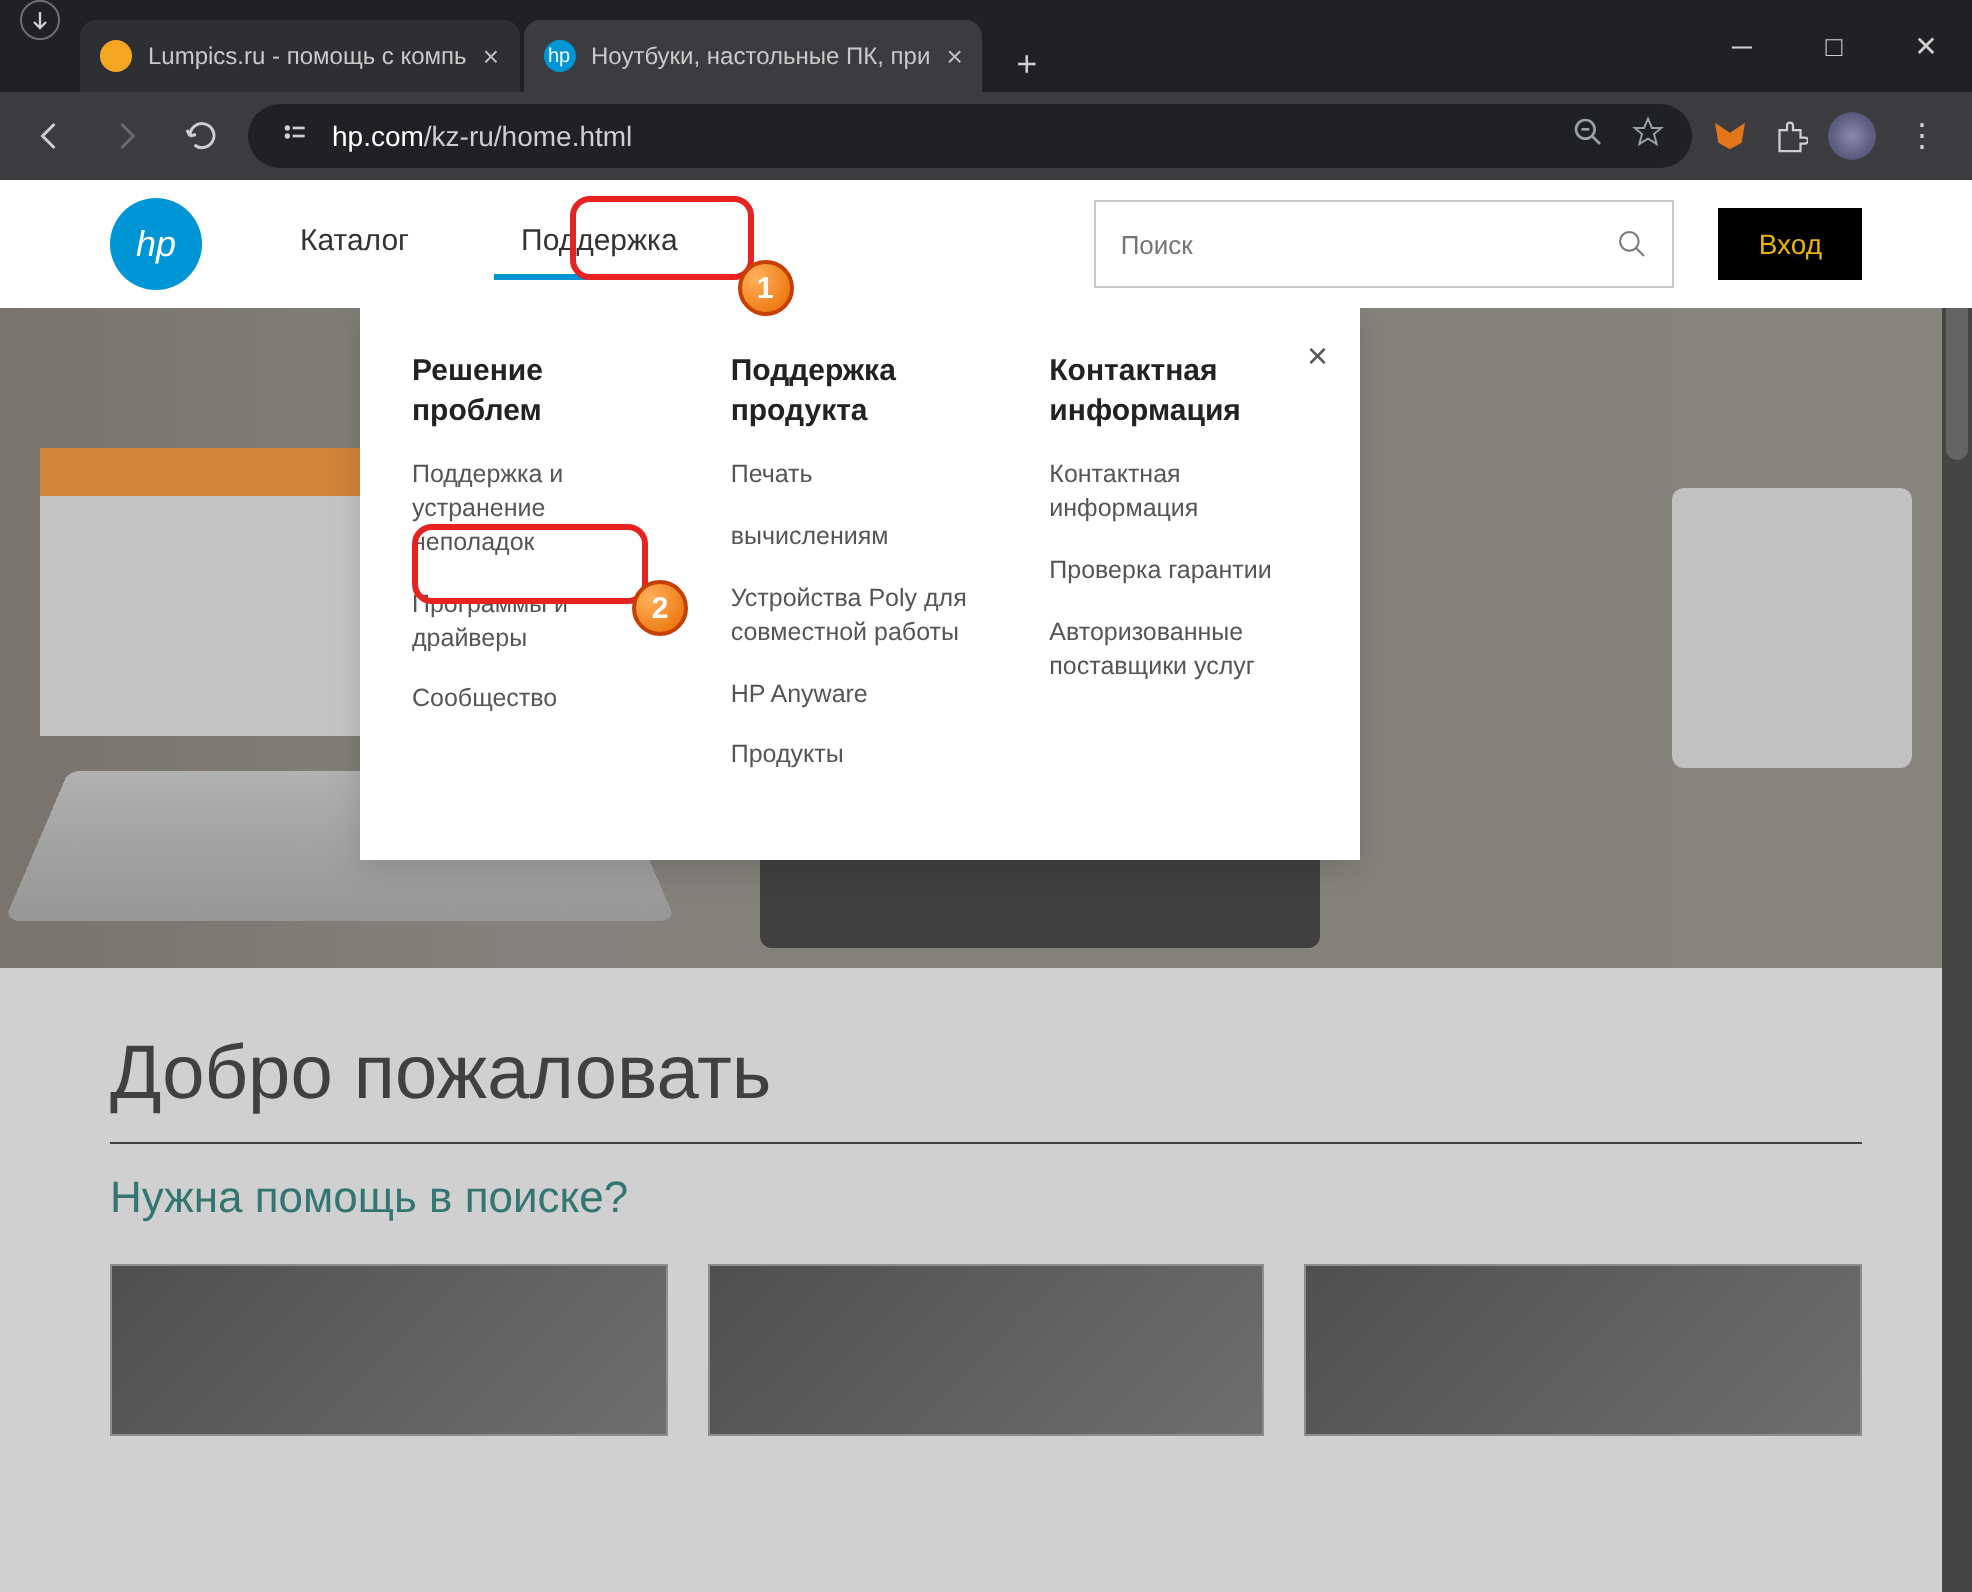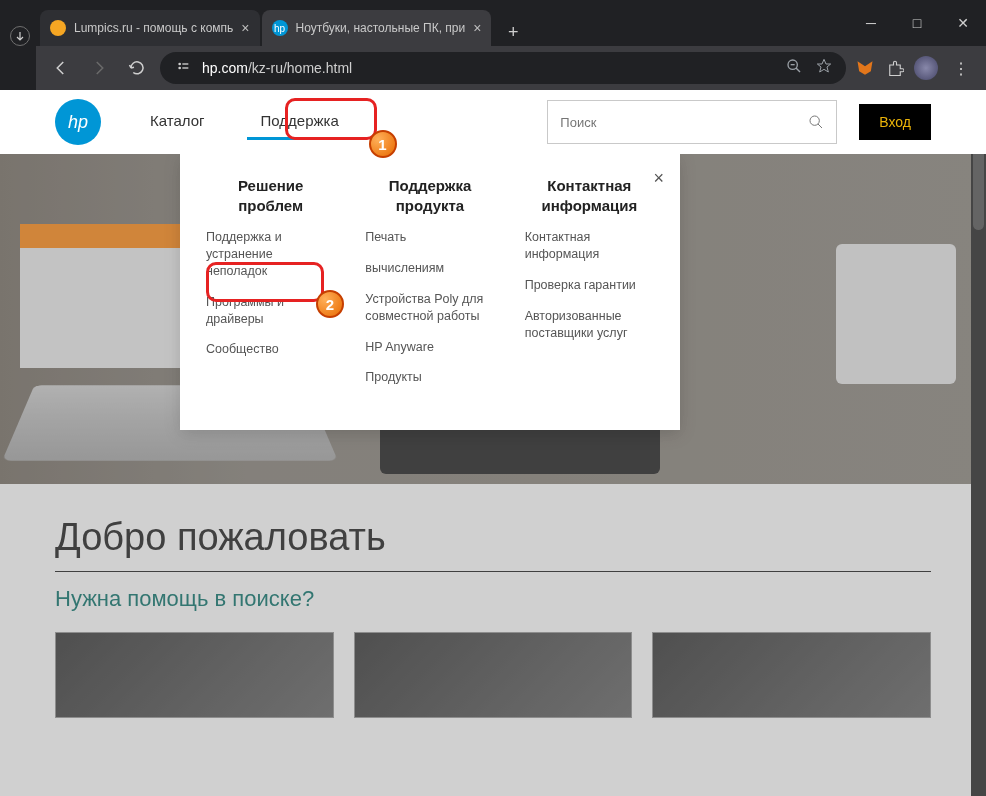--- a/index.html
+++ b/index.html
@@ -1,35 +1,35 @@
 <!DOCTYPE html>
 <html><head>
 <meta charset="utf-8">
 <style>
 * { box-sizing: border-box; margin: 0; padding: 0; font-family: -apple-system, BlinkMacSystemFont, "Segoe UI", Arial, sans-serif; }
 body { width: 986px; height: 796px; background: #202124; overflow: hidden; position: relative; }
 
 
-.titlebar { height: 46px; background: #202124; display: flex; align-items: flex-end; padding-left: 10px; }
+.titlebar { height: 46px; background: #202124; display: flex; align-items: flex-start; padding-left: 10px; }
 .titlebar-dot { width: 20px; height: 20px; border: 1.5px solid #6f6f6f; border-radius: 50%; display: flex; align-items: center; justify-content: center; margin-right: 10px; }
 .titlebar-dot svg { width: 10px; height: 10px; }
 .tabs { display: flex; height: 100%; flex: 1; align-items: flex-end; }
 .tab { height: 36px; background: #2e2f33; border-radius: 8px 8px 0 0; display: flex; align-items: center; padding: 0 10px; margin-right: 2px; min-width: 0; }
 .tab.active { background: #3c3c40; }
 .tab .favicon { width: 16px; height: 16px; border-radius: 50%; margin-right: 8px; flex-shrink: 0; }
 .tab .favicon.lumpics { background: #f5a623; }
 .tab .favicon.hp { background: #0096d6; display: flex; align-items: center; justify-content: center; color:#fff; font-size:10px; }
 .tab .tab-title { color: #c9c9c9; font-size: 12px; white-space: nowrap; overflow: hidden; text-overflow: ellipsis; max-width: 180px; }
 .tab .tab-close { margin-left: 8px; color: #bfbfbf; font-size: 14px; cursor: pointer; }
 .newtab { width: 28px; height: 28px; display: flex; align-items: center; justify-content: center; color: #cfcfcf; font-size: 18px; margin-left: 6px; cursor: pointer; }
 .winctrl { margin-left: auto; display: flex; }
 .winctrl div { width: 46px; height: 46px; display: flex; align-items: center; justify-content: center; color: #cfcfcf; font-size: 14px; cursor: pointer; }
 
 
-.toolbar { height: 44px; background: #3c3c40; display: flex; align-items: center; padding: 0 10px; gap: 8px; margin-left: 36px; }
+.toolbar { height: 44px; background: #3c3c40; display: flex; align-items: center; padding: 0 10px; gap: 8px; }
 .tbtn { width: 30px; height: 30px; display: flex; align-items: center; justify-content: center; color: #cfcfcf; cursor: pointer; border-radius: 50%; }
 .tbtn.disabled { color: #6a6a6a; }
 .addr { flex: 1; height: 32px; background: #202124; border-radius: 16px; display: flex; align-items: center; padding: 0 14px; gap: 10px; }
 .addr .lock { width: 18px; height: 18px; display:flex; align-items:center; justify-content:center; }
 .addr .url { color: #cfcfcf; font-size: 14px; }
 .addr .url .domain { color: #fff; }
 .addr-right { margin-left: auto; display: flex; gap: 14px; align-items: center; color: #9aa0a6; }
 .toolbar-right { display: flex; gap: 8px; align-items: center; }
 .ext-icon { width: 22px; height: 22px; display: flex; align-items: center; justify-content: center; }
 .avatar { width: 24px; height: 24px; border-radius: 50%; background: radial-gradient(circle, #88a, #446); }
@@ -41,21 +41,21 @@
 .hp-nav { display: flex; gap: 28px; margin-left: 35px; }
 .hp-nav-item { font-size: 15px; color: #333; padding: 8px 14px; cursor: pointer; }
 .hp-nav-item.active { border-bottom: 3px solid #0096d6; }
 .hp-search { margin-left: auto; width: 290px; height: 44px; border: 1px solid #c9c9c9; display: flex; align-items: center; padding: 0 12px; }
 .hp-search input { border: none; outline: none; flex: 1; font-size: 13px; color: #555; background: transparent; }
 .hp-login { margin-left: 22px; height: 36px; padding: 0 20px; background: #000; color: #eab308; font-size: 14px; display: flex; align-items: center; cursor: pointer; }
 
 
 .dropdown { position: absolute; top: 64px; left: 180px; width: 500px; background: #fff; box-shadow: 0 4px 16px rgba(0,0,0,0.15); padding: 22px 26px 30px; display: flex; gap: 30px; z-index: 9; }
 .dd-col { flex: 1; }
-.dd-title { font-size: 15px; font-weight: 600; color: #222; margin-bottom: 14px; line-height: 1.3; text-align: center; }
+.dd-title { font-size: 15px; font-weight: 600; color: #222; margin-bottom: 14px; line-height: 1.3; }
 .dd-link { font-size: 12.5px; color: #555; margin-bottom: 14px; line-height: 1.35; cursor: pointer; }
 .dd-close { position: absolute; top: 14px; right: 16px; font-size: 18px; color: #555; cursor: pointer; }
 
 
 .anno { position: absolute; border: 3px solid #e62222; border-radius: 10px; z-index: 20; }
 .anno1 { top: -6px; left: 38px; width: 92px; height: 42px; }
 .anno2 { top: 86px; left: 0px; width: 118px; height: 40px; }
 .badge { position: absolute; width: 28px; height: 28px; border-radius: 50%; background: radial-gradient(circle at 30% 30%, #ffb05a, #e86a00); border: 2px solid #c63f00; color: #fff; font-weight: 700; font-size: 15px; display: flex; align-items: center; justify-content: center; z-index: 21; }
 .badge1 { top: 26px; left: 122px; }
 .badge2 { top: 114px; left: 110px; }

